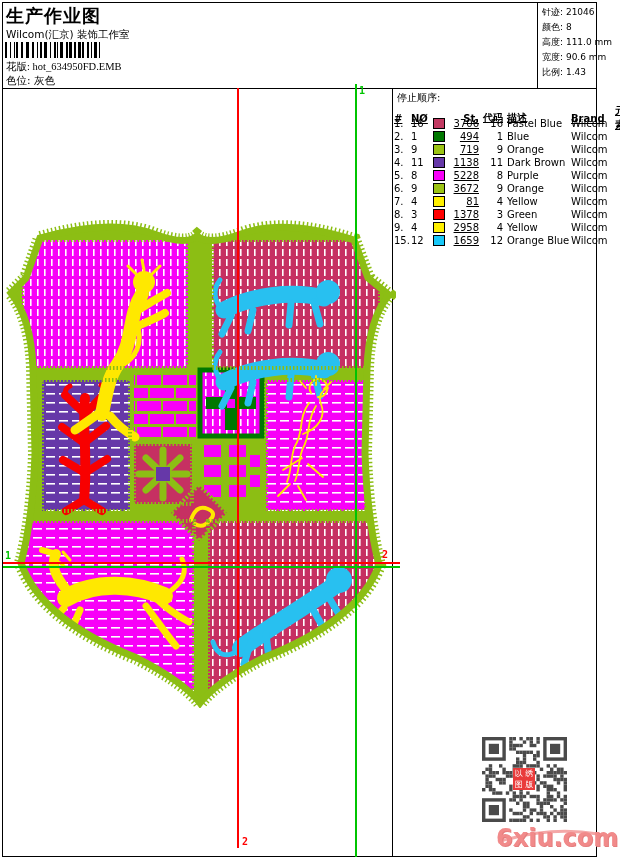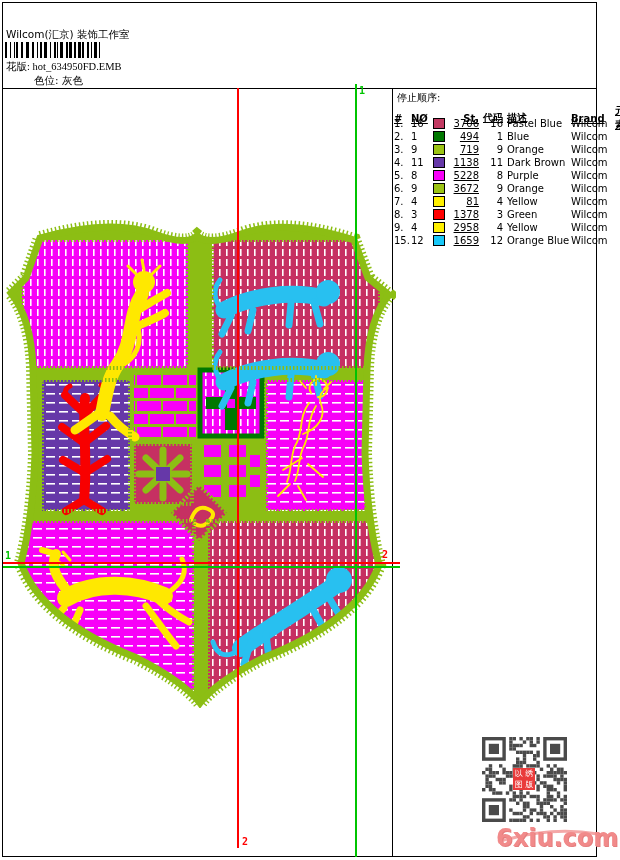--- a/index.html
+++ b/index.html
@@ -5,21 +5,21 @@
   html,body{margin:0;padding:0;background:#e8e8e8;}
   .page{position:relative;width:620px;height:860px;background:#fff;overflow:hidden;
         font-family:"DejaVu Sans","Liberation Sans",sans-serif;color:#000;}
   .frame{position:absolute;left:2px;top:2px;width:593px;height:853px;border:1.5px solid #000;}
   
   .title{position:absolute;left:6px;top:4px;font-size:18px;font-weight:bold;letter-spacing:1px;}
   .studio{position:absolute;left:6px;top:28px;font-size:10.5px;}
   .barcode{position:absolute;left:5px;top:42px;width:176px;height:16px;display:flex;align-items:stretch;}
   .barcode div{height:100%;}
   .meta1{position:absolute;left:6px;top:60px;font-size:10.5px;font-family:Liberation Serif, serif;}
-  .meta2{position:absolute;left:6px;top:74px;font-size:10.5px;margin-left:28px;}
+  .meta2{position:absolute;left:6px;top:74px;font-size:10.5px;}
   .hdiv{position:absolute;left:2px;top:88px;width:595px;height:0;border-top:1px solid #000;}
   .infobox{position:absolute;left:537px;top:2px;width:60px;height:86px;border-left:1px solid #000;
            padding:3px 0 0 4px;box-sizing:border-box;}
   .inforow{font-size:9px;line-height:15px;white-space:nowrap;}
   
   .vdiv{position:absolute;left:392px;top:88px;width:0;height:769px;border-left:1px solid #000;}
   .seq-title{position:absolute;left:397px;top:91px;font-size:10px;}
   .seq{position:absolute;left:394px;top:104px;width:226px;font-size:10px;}
   .seq-row{display:grid;grid-template-columns:17px 22px 16px 34px 24px 64px 44px 1fr;
            align-items:center;height:13px;}
@@ -42,20 +42,21 @@
   .wm-text{position:absolute;left:2px;top:2px;font-size:24px;font-weight:bold;color:#f18a8a;
            letter-spacing:0px;text-shadow:1px 1px 0 #e süd;}
   .wm-text{text-shadow:1px 1px 0 #e57d7d;}
 </style>
 </head>
 <body>
 
 <div class="page">
   <div class="frame"></div>
 
+  <div class="title">生产作业图</div>
   <div class="studio">Wilcom(汇京) 装饰工作室</div>
   <div class="barcode" id="barcode">
       <div style="width:2px;background:#000"></div>
       <div style="width:3px;background:#fff"></div>
       <div style="width:1px;background:#000"></div>
       <div style="width:3px;background:#fff"></div>
       <div style="width:1px;background:#000"></div>
       <div style="width:1px;background:#fff"></div>
       <div style="width:2px;background:#000"></div>
       <div style="width:3px;background:#fff"></div>
@@ -101,20 +102,27 @@
   <div class="meta1">
     <span>花版:</span>
     <span>hot_634950FD.EMB</span>
   </div>
   <div class="meta2">
     <span>色位:</span>
     <span>灰色</span>
   </div>
   <div class="hdiv"></div>
 
+  <div class="infobox">
+    <div class="inforow"><span>针迹:</span> <span>21046</span></div>
+    <div class="inforow"><span>颜色:</span> <span>8</span></div>
+    <div class="inforow"><span>高度:</span> <span>111.0 mm</span></div>
+    <div class="inforow"><span>宽度:</span> <span>90.6 mm</span></div>
+    <div class="inforow"><span>比例:</span> <span>1.43</span></div>
+  </div>
 
   <div class="vdiv"></div>
   <div class="seq-title">停止顺序:</div>
   <div class="seq">
     <div class="seq-row seq-head">
       <span>#</span>
       <span>NØ</span>
       <span></span>
       <span class="c-st">St.</span>
       <span class="c-code">代码</span>

